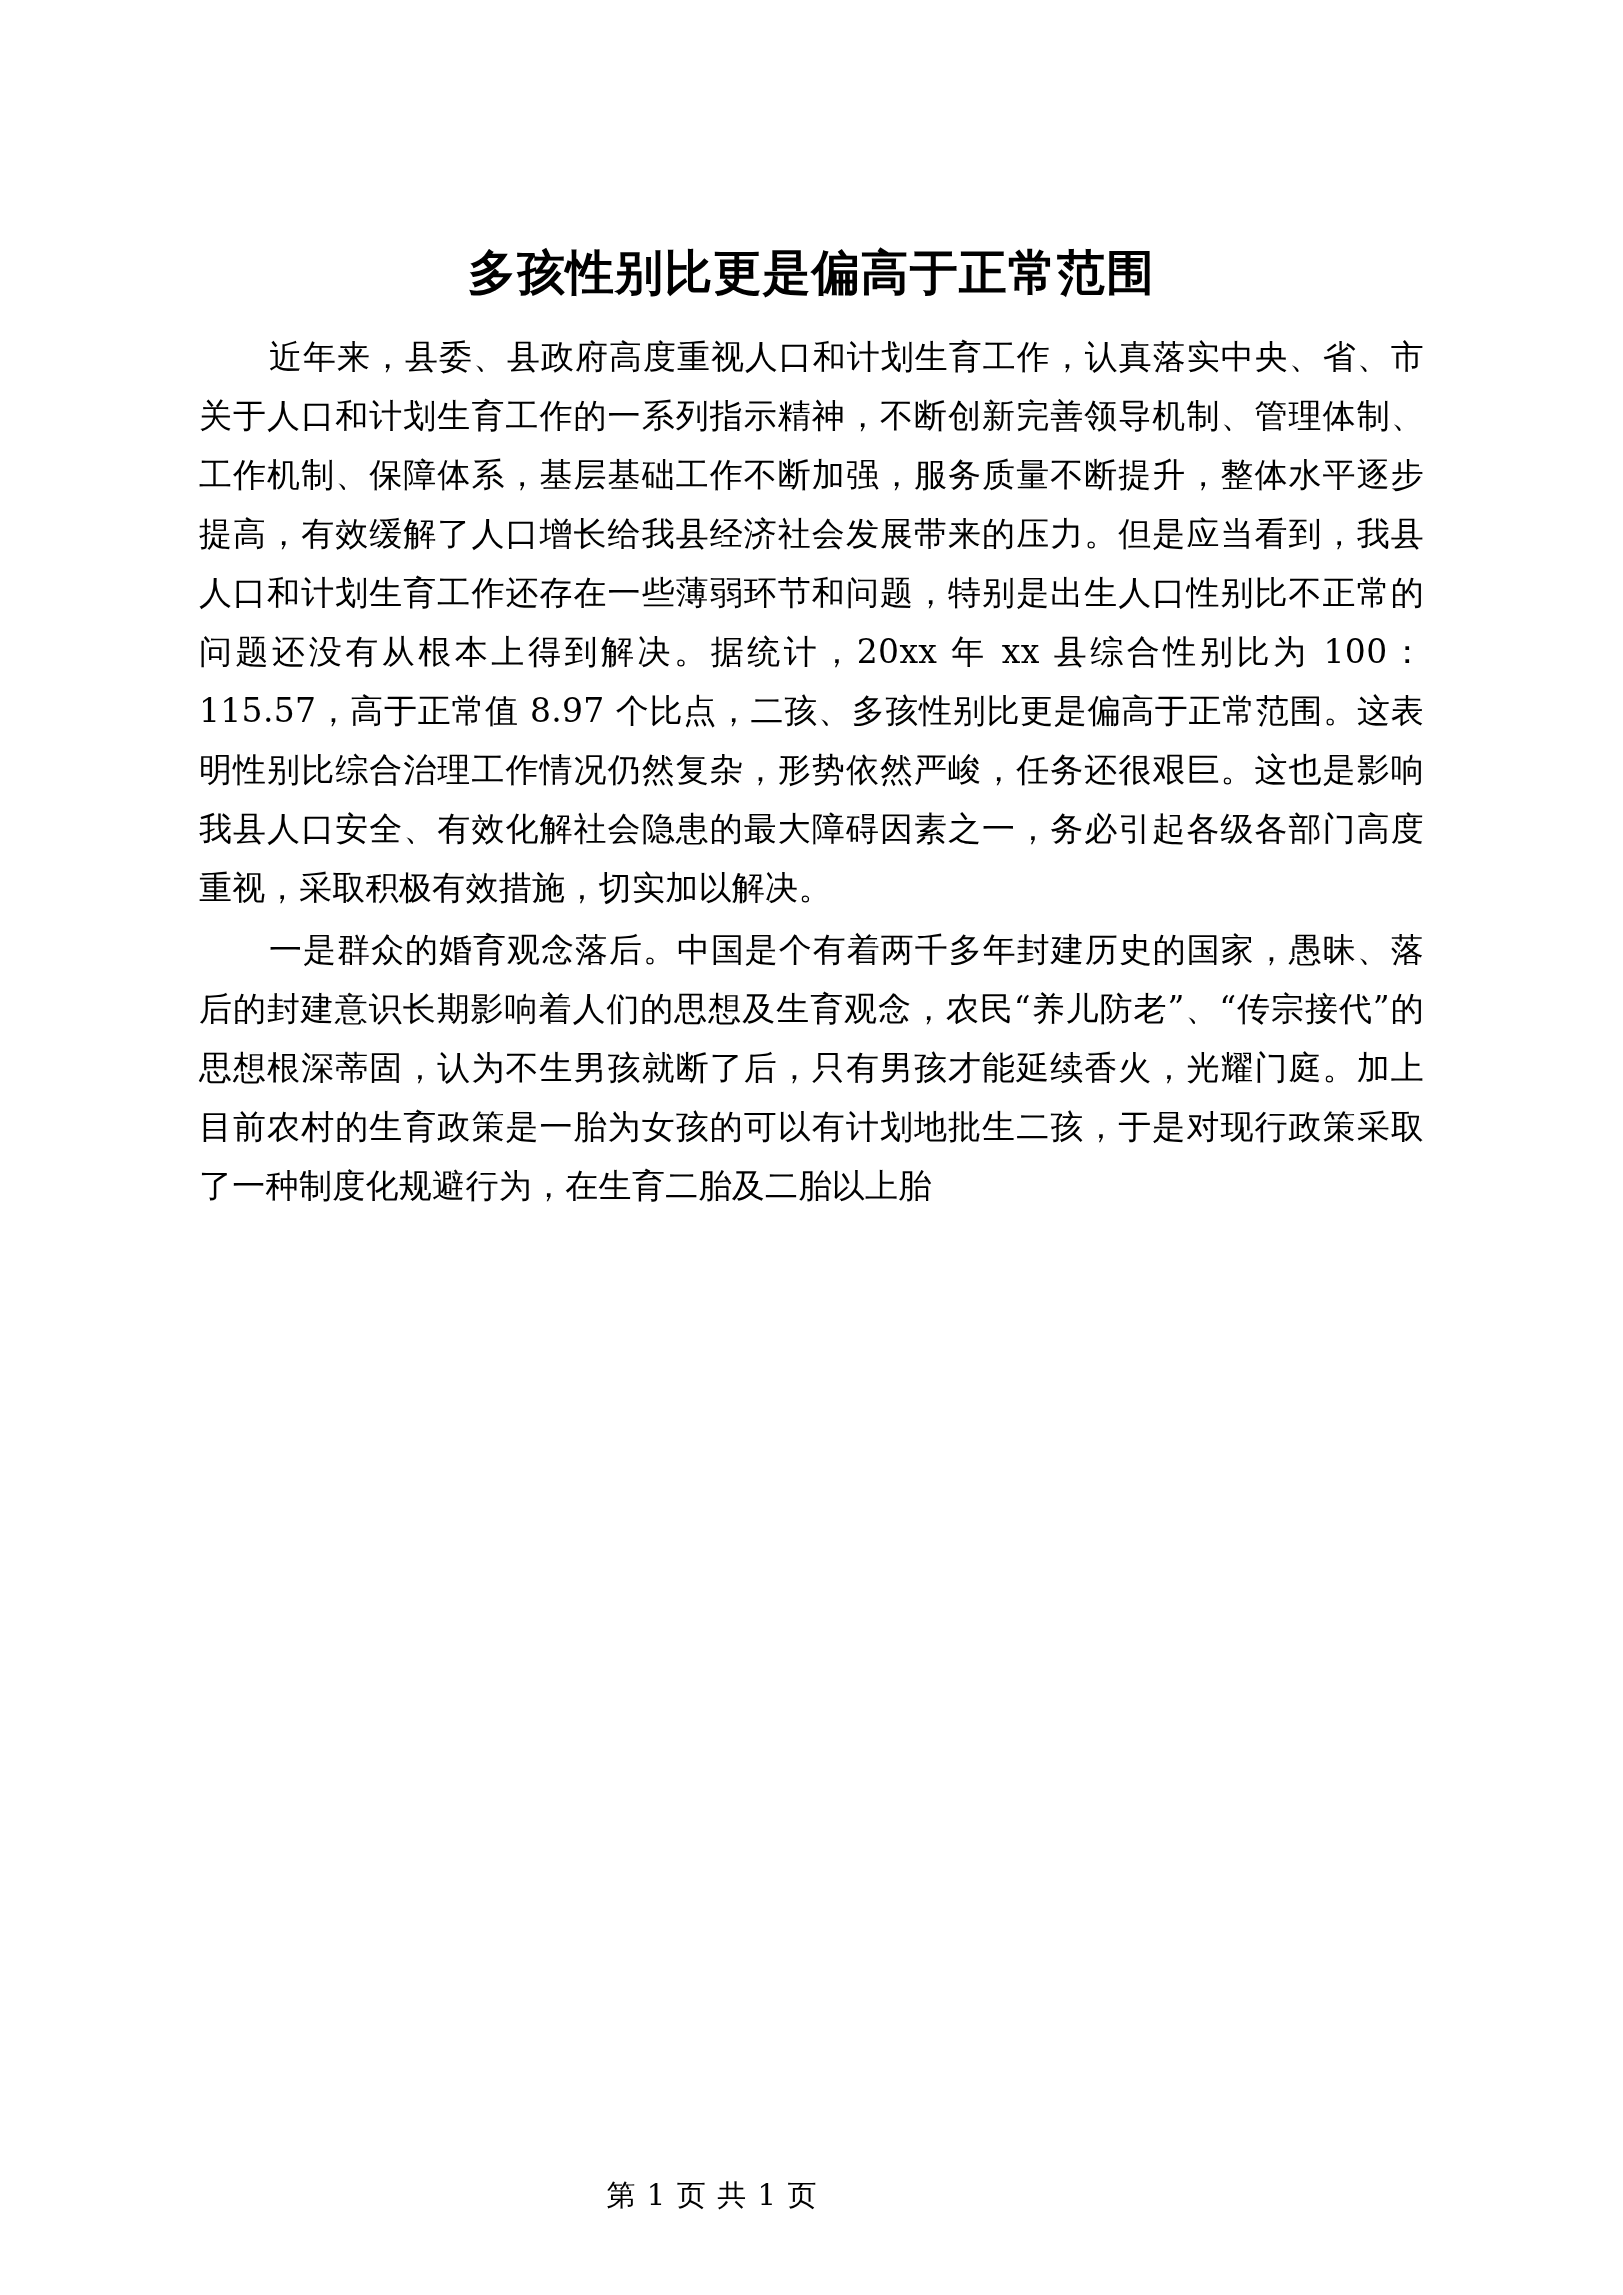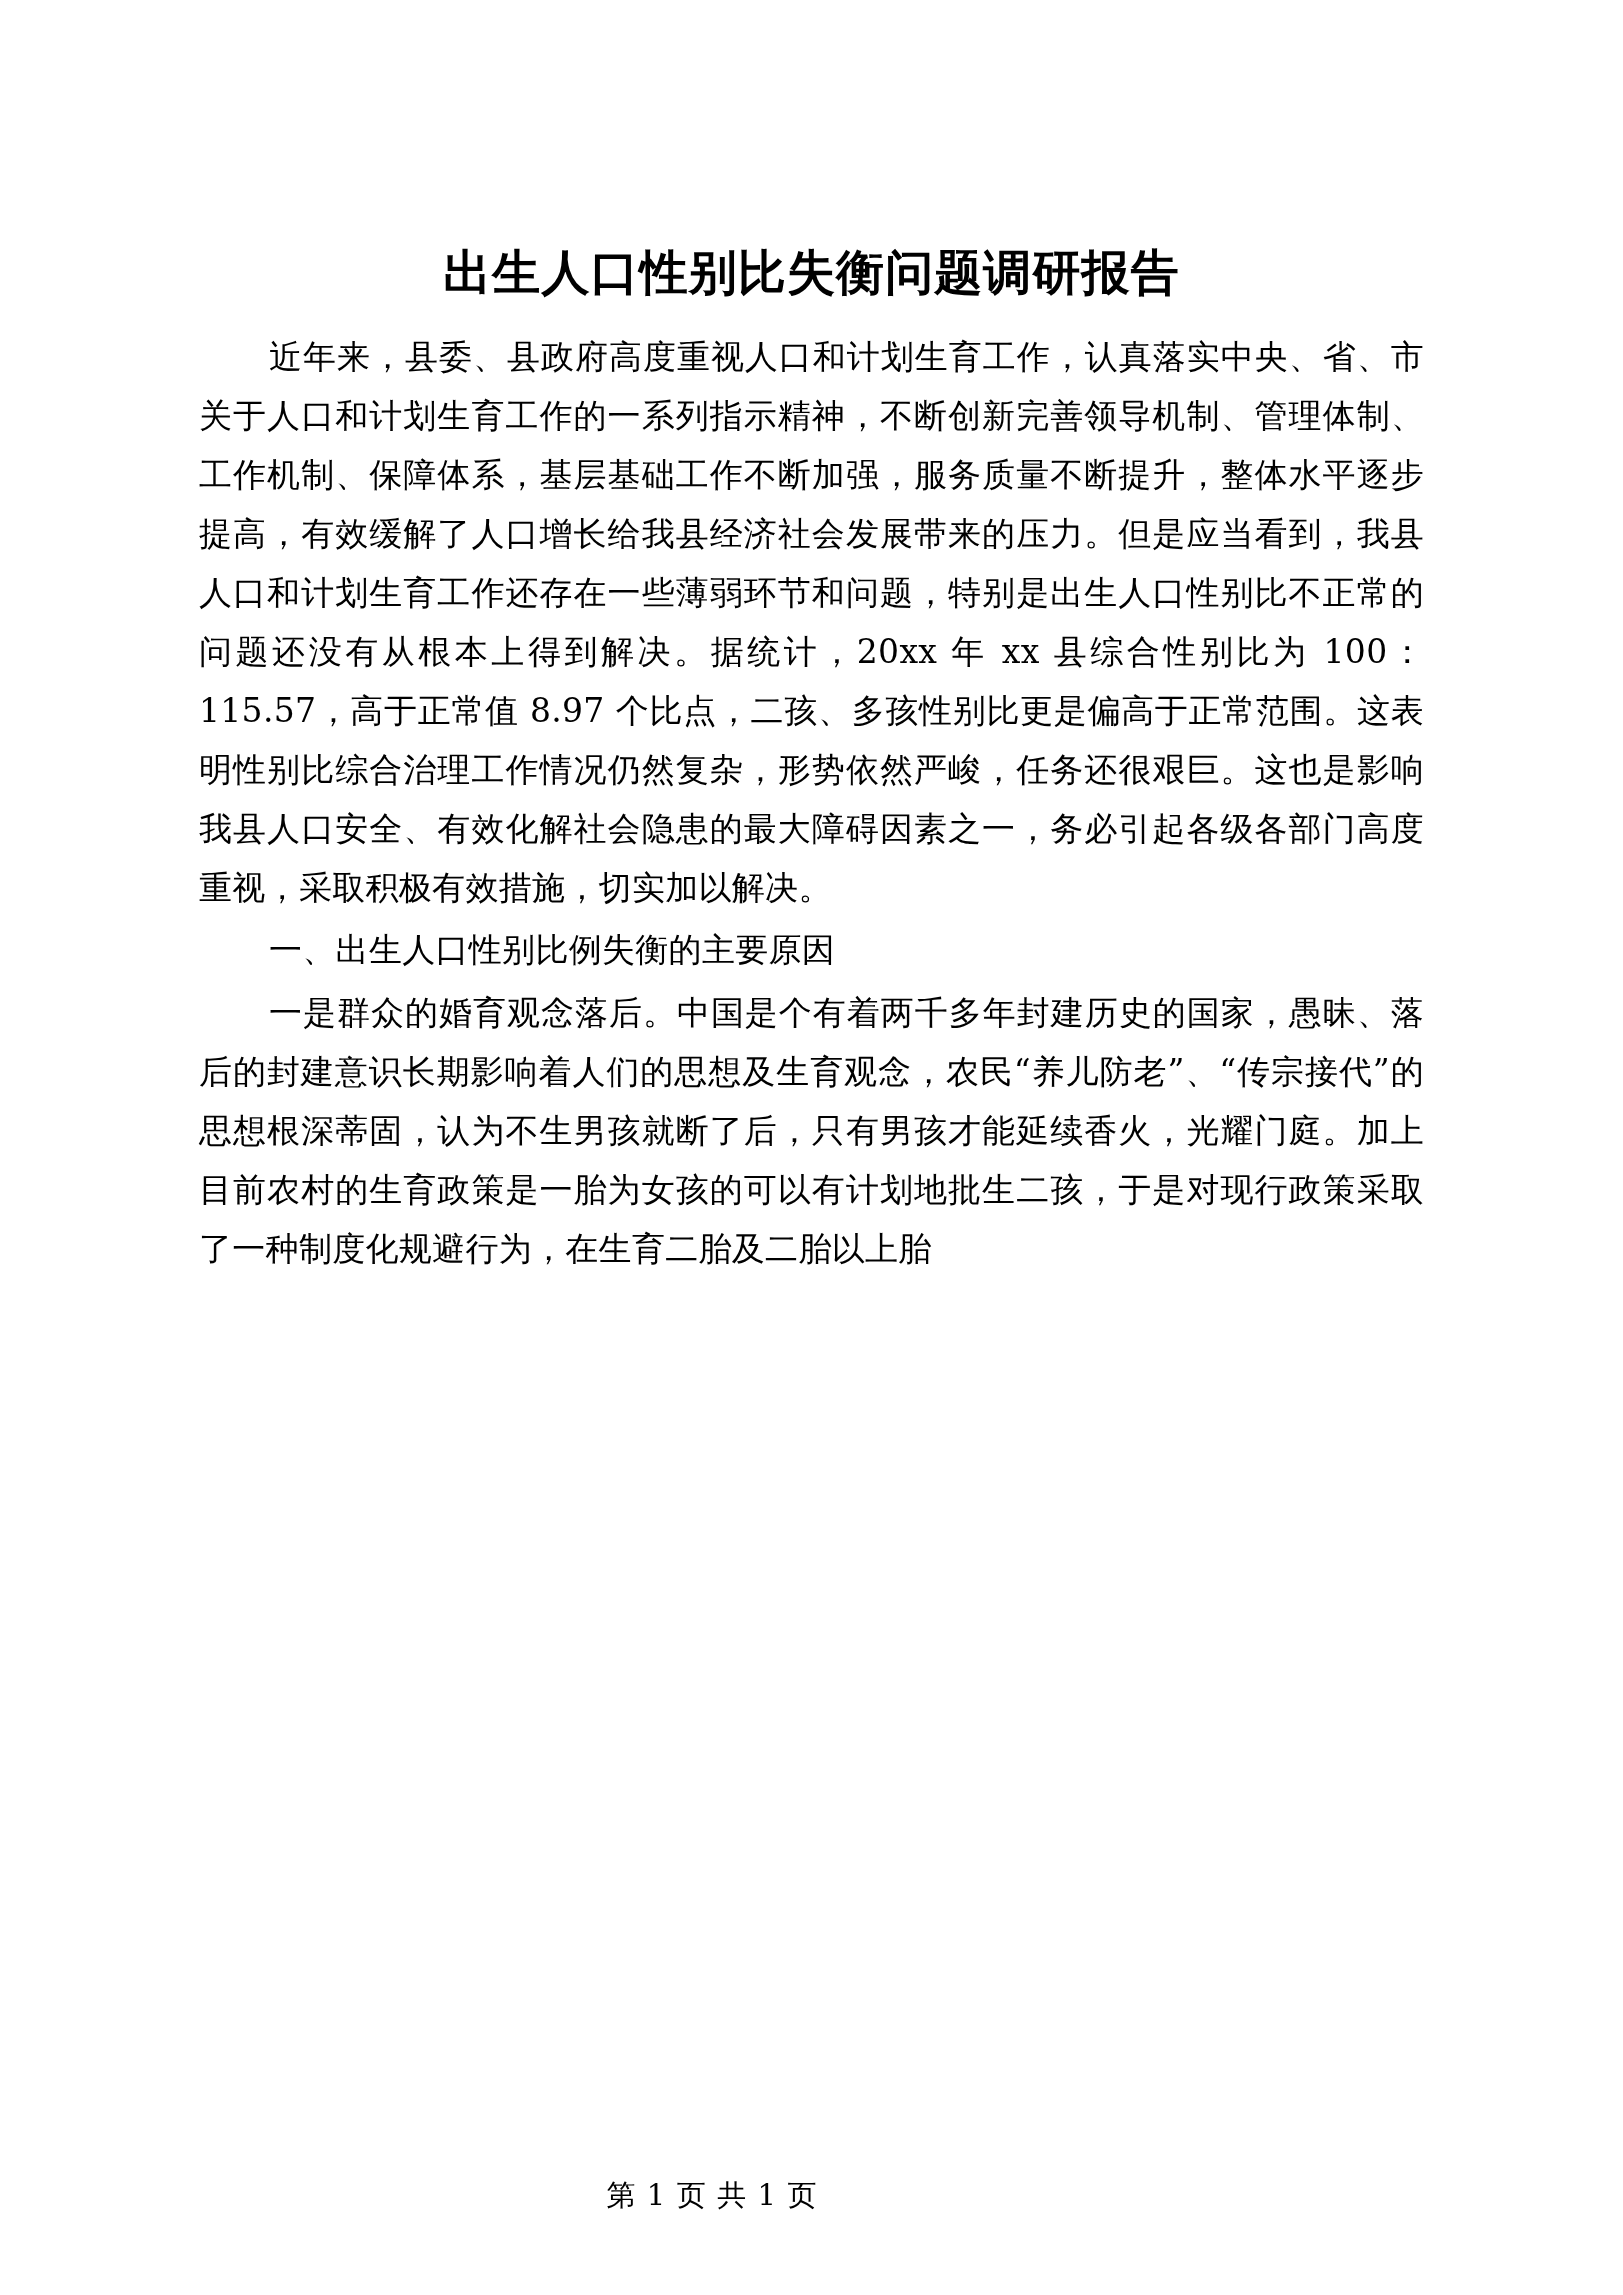--- a/index.html
+++ b/index.html
@@ -58,20 +58,19 @@
     letter-spacing: 1.1px;
     color: #000;
     font-family: "DejaVu Serif", "Liberation Serif", serif;
   }
 </style>
 </head>
 <body>
 
 <div class="page">
   <div class="content">
-    <h1 class="doc-title">出生人口性别比失衡问题调研报告</h1>
+    <h1 class="doc-title">多孩性别比更是偏高于正常范围</h1>
     <p class="para">近年来，县委、县政府高度重视人口和计划生育工作，认真落实中央、省、市关于人口和计划生育工作的一系列指示精神，不断创新完善领导机制、管理体制、工作机制、保障体系，基层基础工作不断加强，服务质量不断提升，整体水平逐步提高，有效缓解了人口增长给我县经济社会发展带来的压力。但是应当看到，我县人口和计划生育工作还存在一些薄弱环节和问题，特别是出生人口性别比不正常的问题还没有从根本上得到解决。据统计，20xx 年 xx 县综合性别比为 100：115.57，高于正常值 8.97 个比点，二孩、多孩性别比更是偏高于正常范围。这表明性别比综合治理工作情况仍然复杂，形势依然严峻，任务还很艰巨。这也是影响我县人口安全、有效化解社会隐患的最大障碍因素之一，务必引起各级各部门高度重视，采取积极有效措施，切实加以解决。</p>
-    <p class="para">一、出生人口性别比例失衡的主要原因</p>
     <p class="para">一是群众的婚育观念落后。中国是个有着两千多年封建历史的国家，愚昧、落后的封建意识长期影响着人们的思想及生育观念，农民“养儿防老”、“传宗接代”的思想根深蒂固，认为不生男孩就断了后，只有男孩才能延续香火，光耀门庭。加上目前农村的生育政策是一胎为女孩的可以有计划地批生二孩，于是对现行政策采取了一种制度化规避行为，在生育二胎及二胎以上胎</p>
   </div>
   <div class="footer">第 1 页  共 1 页</div>
 </div>
 
 
 </body></html>

